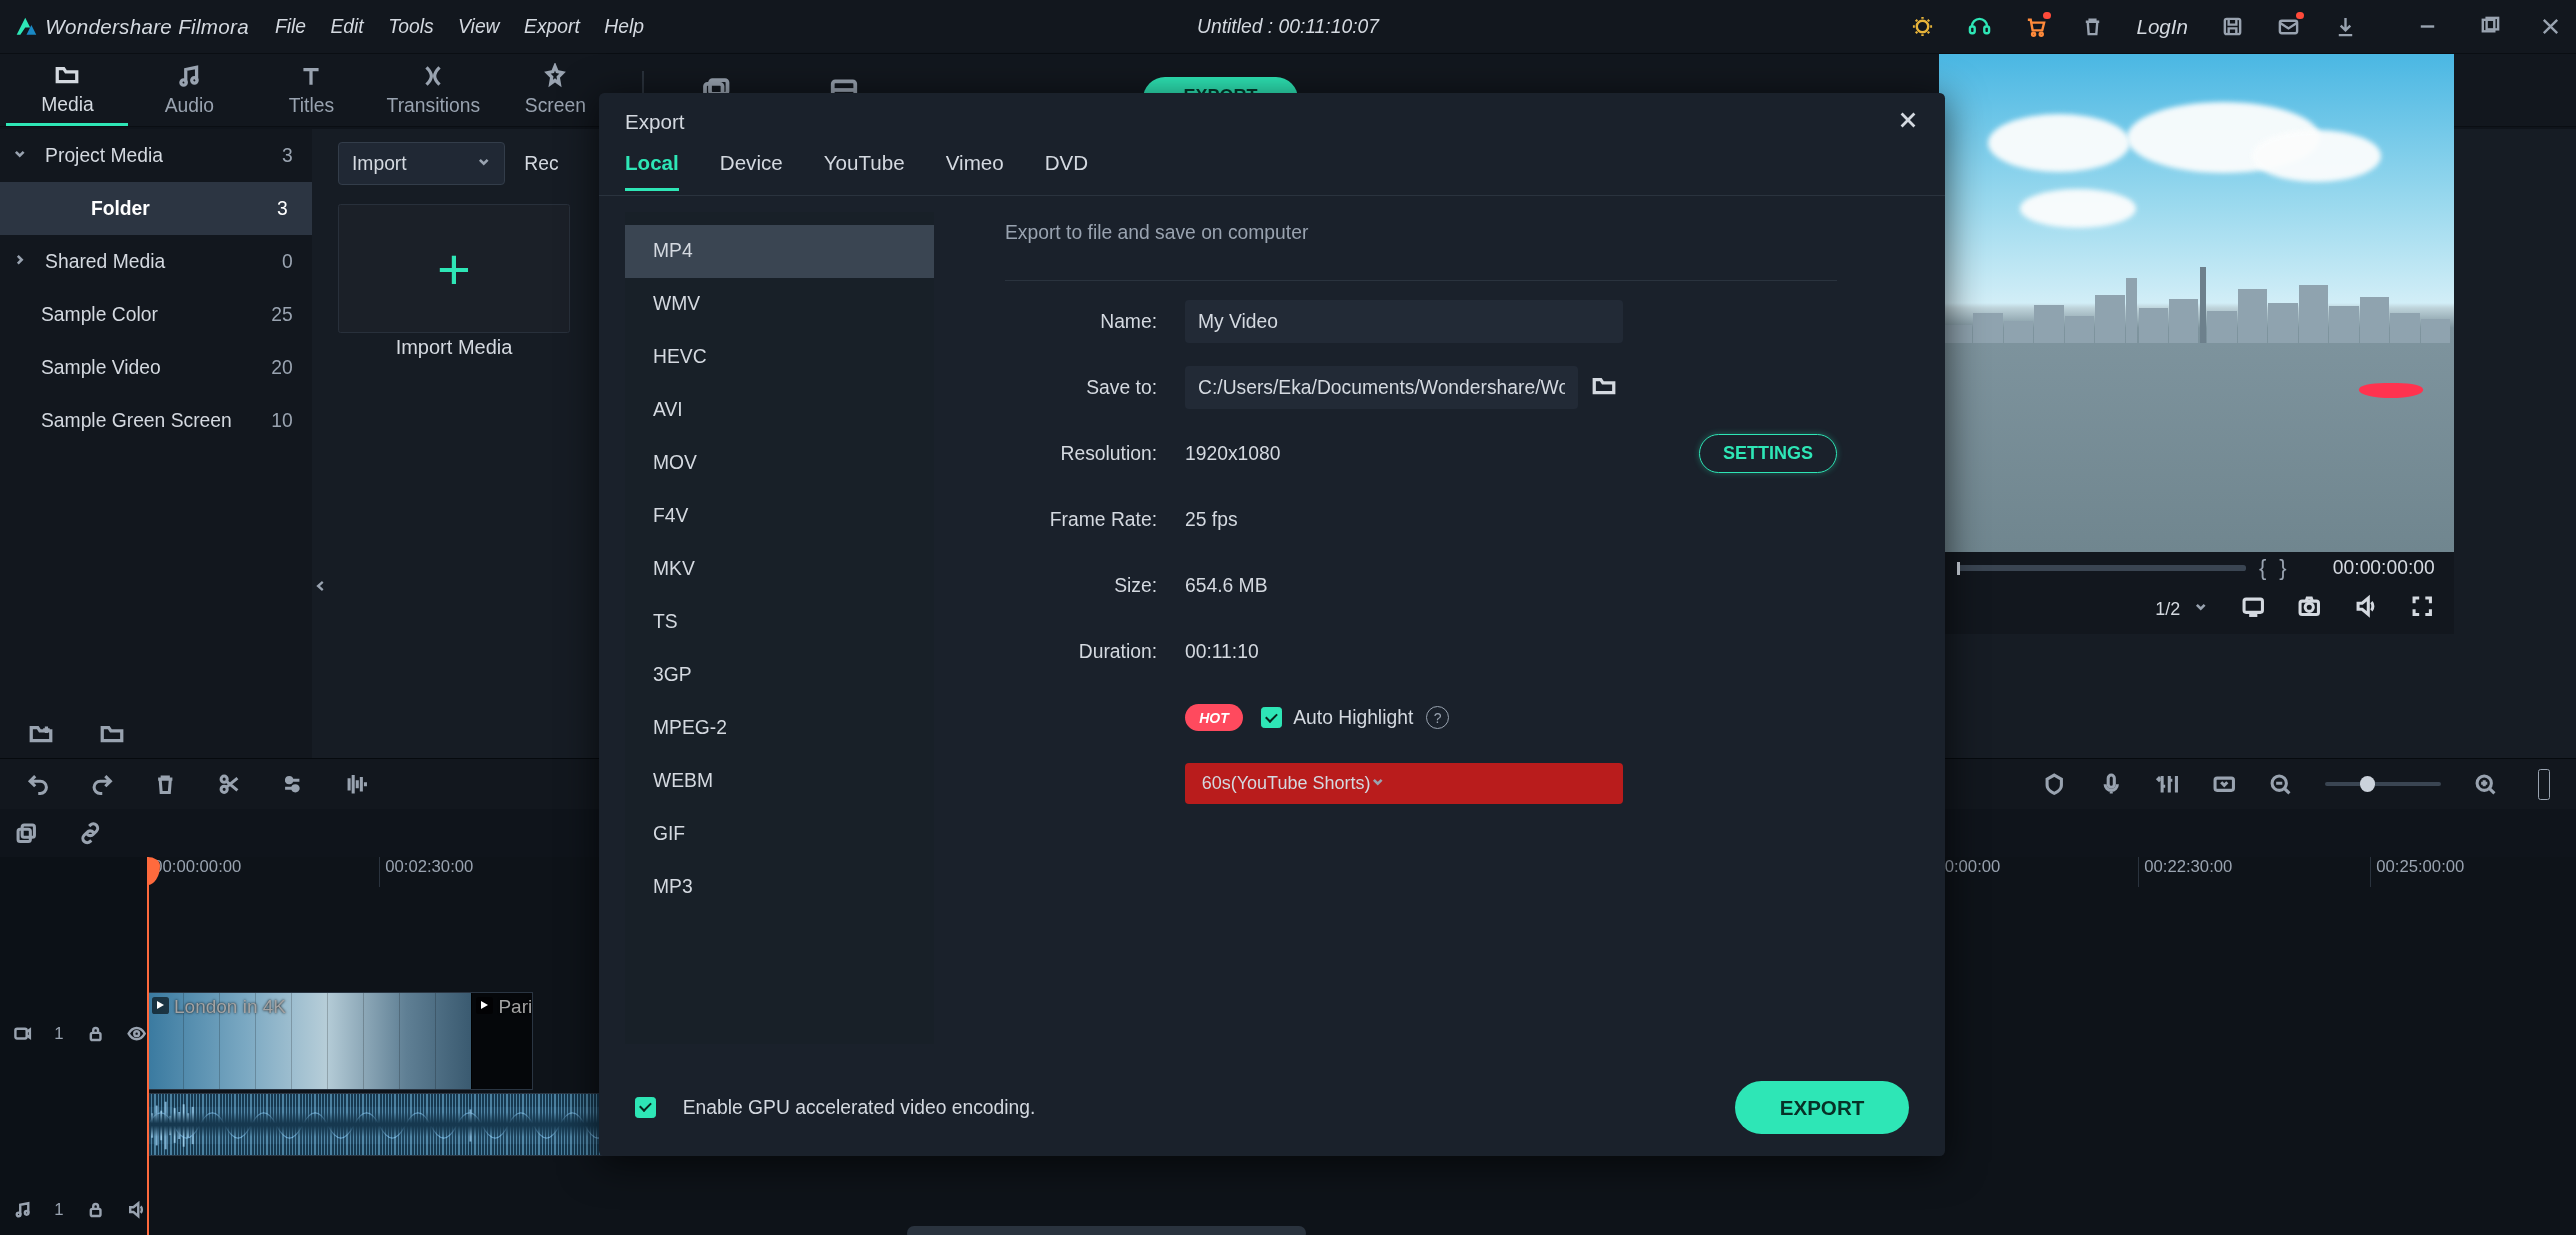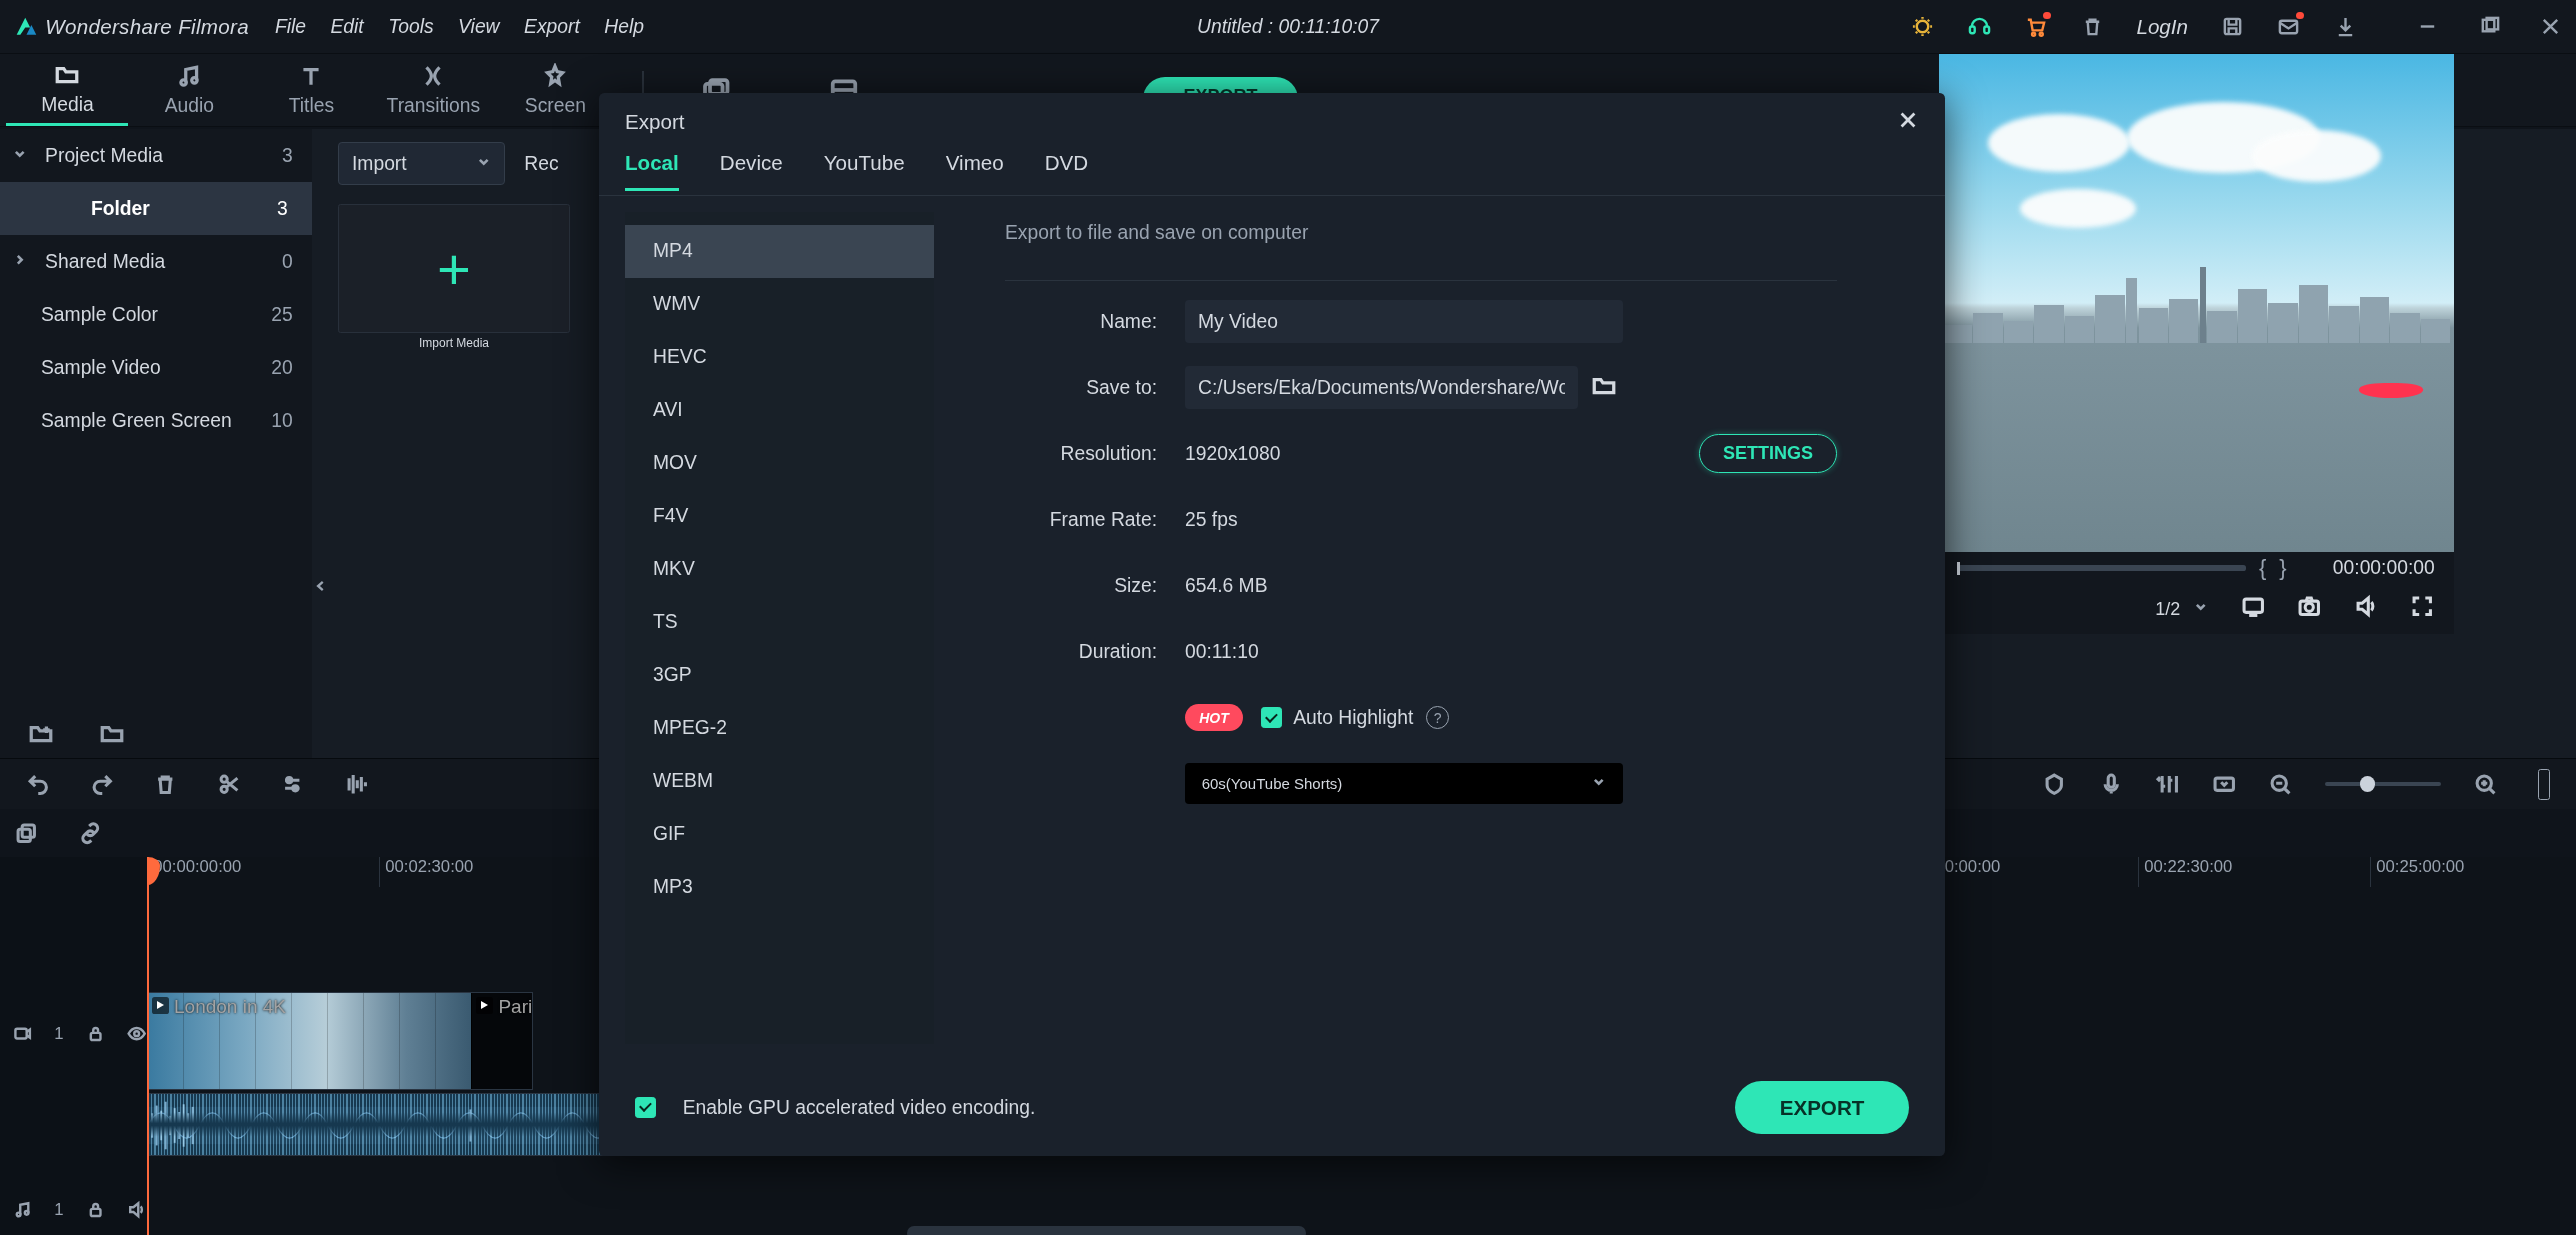--- a/index.html
+++ b/index.html
@@ -106,21 +106,21 @@
   .rec-btn{color:var(--txt);font-size:19.3px}
   .lib-grid{display:flex;gap:32px}
   .media-tile{
     width:232px;height:167px;display:flex;flex-direction:column;align-items:center;
   }
   .tile-box{
     width:232px;height:129px;background:#1b2028;border-radius:2.6px;
     display:flex;align-items:center;justify-content:center;cursor:pointer;border:1.3px solid #28303b
   }
   .plus-big{color:var(--accent);font-size:58px;font-weight:200;line-height:0.5}
-  .tile-label{margin-top:3px;font-size:12px;color:var(--txt)}
+  .tile-label{margin-top:3px;font-size:20px;color:var(--txt)}
   .thumb{
     width:232px;height:135px;border:2.6px solid var(--accent);position:relative;overflow:hidden;cursor:pointer
   }
   .thumb-sky{position:absolute;inset:0;background:linear-gradient(#0a2744,#1a4366 50%,#0a1a28)}
   .thumb-glow{position:absolute;left:40%;top:30%;width:39px;height:39px;border-radius:50%;background:radial-gradient(#cfe7ff,#2a5a86 70%,transparent)}
   .thumb-grass{position:absolute;left:0;right:0;bottom:0;height:39px;background:#0a1410}
   .thumb-add{position:absolute;right:3.9px;top:3.9px;width:23px;height:23px;background:#0e1218cc;border-radius:2.6px;display:flex;align-items:center;justify-content:center}
   .thumb-check{position:absolute;right:3.9px;bottom:3.9px;width:23px;height:23px;background:var(--accent);border-radius:2.6px;display:flex;align-items:center;justify-content:center}
 
   
@@ -234,22 +234,22 @@
     box-shadow:0 0 6.4px #2ee6b655
   }
   .hot-badge{
     width:58px;height:27px;background:#ff4a5e;border-radius:14px;color:#fff;
     display:flex;align-items:center;justify-content:center;font-size:14px;font-style:italic;font-weight:700;margin-right:18px
   }
   .chk{width:20.6px;height:20.6px;border:1.9px solid var(--accent);background:var(--accent);border-radius:3.2px;display:flex;align-items:center;justify-content:center;margin-right:11.6px}
   .chk::after{content:"";width:9px;height:5.2px;border-left:2.6px solid #08261d;border-bottom:2.6px solid #08261d;transform:rotate(-45deg);margin-top:-3.2px}
   .help-ico{margin-left:13px;width:23px;height:23px;border:1.9px solid var(--txt-dim);border-radius:50%;display:flex;align-items:center;justify-content:center;font-size:14px;color:var(--txt-dim);cursor:pointer}
   .dd{
-    width:438px;height:41px;background:#000000;border-radius:3.9px;
-    display:flex;align-items:center;justify-content:space-between;padding:0 16.7px;font-size:15px;color:var(--txt);cursor:pointer
+    width:438px;height:41px;background:#b91c1c;border-radius:3.9px;
+    display:flex;align-items:center;padding:0 16.7px;font-size:18px;color:var(--txt);cursor:pointer
   }
   .dlg-foot{
     height:97px;display:flex;align-items:center;padding:0 36px;gap:15.5px;
   }
   .exp-btn{
     margin-left:auto;height:53px;width:174px;background:var(--accent);color:#073127;
     border-radius:27px;display:flex;align-items:center;justify-content:center;
     font-weight:700;font-size:20.6px;cursor:pointer
   }
 

